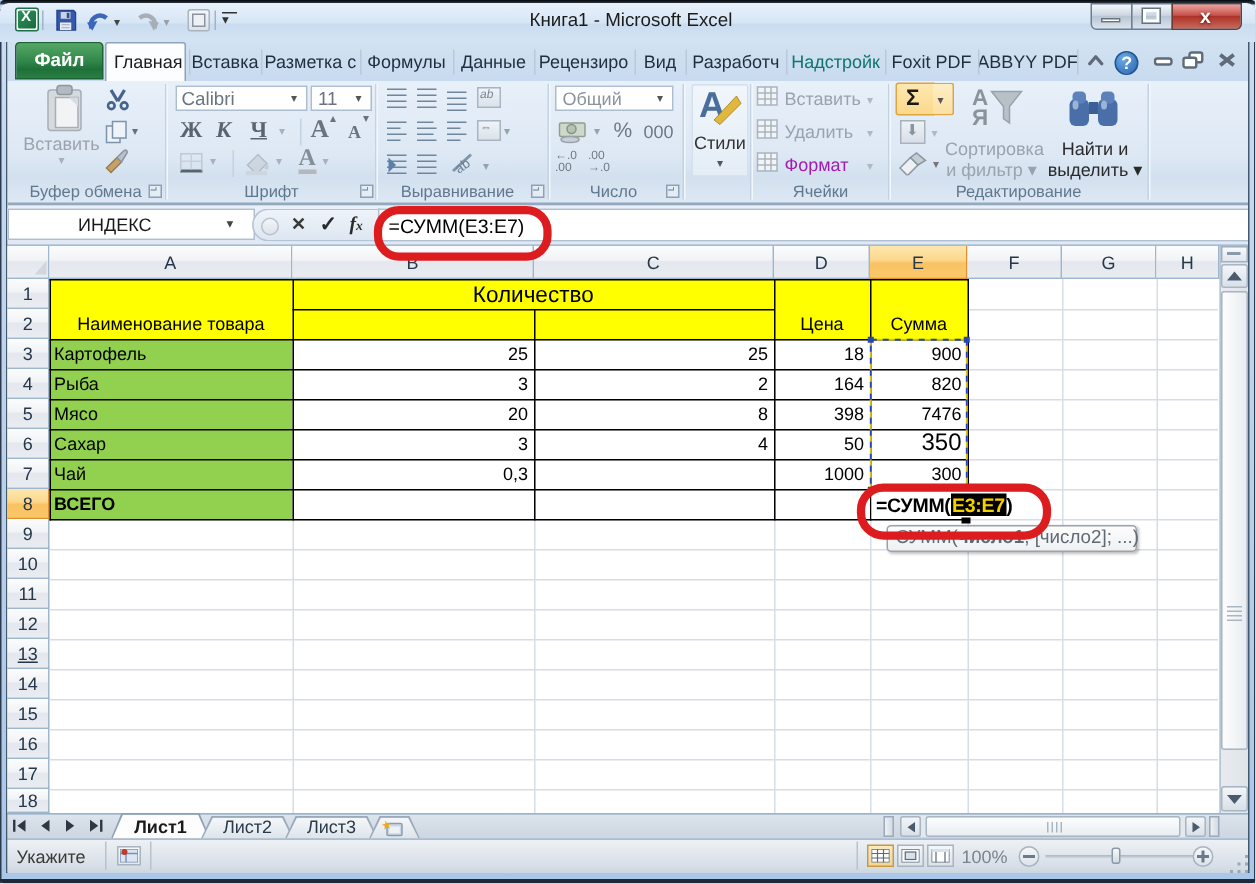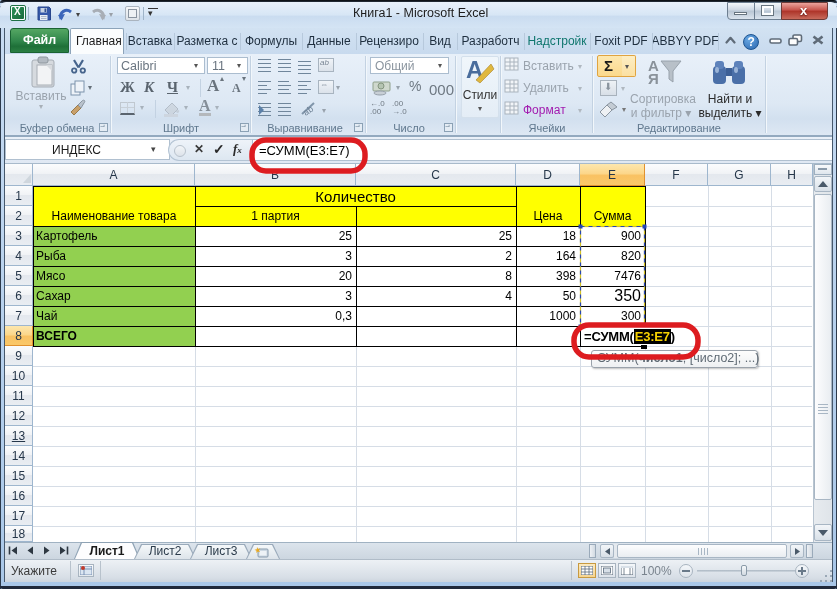--- a/index.html
+++ b/index.html
@@ -240,21 +240,21 @@
 <div style="left:370px;top:57px;width:79px;height:17px;background:#fff;border:1px solid #abbdcf;"></div>
 <div style="left:375px;top:59px;position:absolute;white-space:nowrap;font-size:12px;color:#8a949e;">Общий</div>
 <div style="left:438px;top:61px;position:absolute;white-space:nowrap;font-size:8px;color:#555;">▾</div>
 <svg style="position:absolute;left:372px;top:80px" width="22" height="16">
       <rect x="1" y="2" width="17" height="9" rx="1" fill="#cfd8cd" stroke="#8fa08c"></rect>
       <circle cx="9" cy="6" r="3" fill="#b5c4b2" stroke="#84957f"></circle>
       <ellipse cx="8" cy="13" rx="6" ry="2" fill="#c8cfd6" stroke="#97a1ab"></ellipse>
     </svg>
 <div style="left:396px;top:83px;position:absolute;white-space:nowrap;font-size:8px;color:#98a2ac;">▾</div>
 <div style="left:409px;top:78px;position:absolute;white-space:nowrap;font-size:14px;color:#6e7882;">%</div>
-<div style="left:429px;top:81px;position:absolute;white-space:nowrap;font-size:15px;color:#6e7882;">000</div>
+<div style="left:429px;top:81px;position:absolute;white-space:nowrap;font-size:12px;color:#6e7882;">000</div>
 <div style="left:370px;top:100px;position:absolute;white-space:nowrap;font-size:8px;color:#6e7882;line-height:8px;">←.0<br>.00</div>
 <div style="left:392px;top:100px;position:absolute;white-space:nowrap;font-size:8px;color:#6e7882;line-height:8px;">.00<br>→.0</div>
 <div style="left:461px;top:56px;width:38px;height:62px;background:linear-gradient(180deg,#f0f6fb,#e4edf6);border:1px solid #d4e0ec;border-radius:2px;"></div>
 <svg style="position:absolute;left:464px;top:55px" width="32" height="30">
       <text x="2" y="23" font-size="24" fill="#4a6d9c" font-family="Liberation Sans" font-weight="bold">А</text>
       <path d="M12 25 L27 9 L30 14 L16 28 Z" fill="#e0b83e" stroke="#a8822a" stroke-width="0.6"></path>
     </svg>
 <div style="left:480px;top:88px;position:absolute;white-space:nowrap;font-size:12px;color:#333;transform:translateX(-50%);">Стили</div>
 <div style="left:480px;top:104px;position:absolute;white-space:nowrap;font-size:8px;color:#555;transform:translateX(-50%);">▾</div>
 <svg style="position:absolute;left:504px;top:57px" width="16" height="15">
@@ -435,21 +435,20 @@
 <div style="left:195px;top:206px;width:321px;height:1px;background:#000;"></div>
 <div style="left:33px;top:226px;width:613px;height:1px;background:#000;"></div>
 <div style="left:33px;top:246px;width:613px;height:1px;background:#000;"></div>
 <div style="left:33px;top:266px;width:613px;height:1px;background:#000;"></div>
 <div style="left:33px;top:286px;width:613px;height:1px;background:#000;"></div>
 <div style="left:33px;top:306px;width:613px;height:1px;background:#000;"></div>
 <div style="left:33px;top:326px;width:613px;height:1px;background:#000;"></div>
 <div style="left:33px;top:346px;width:613px;height:1px;background:#000;"></div>
 <div class="ctr" style="left:195px;top:186px;width:321px;height:20px;font-size:15px;color:#000;">Количество</div>
 <div class="ctr" style="left:33px;top:206px;width:162px;height:20px;font-size:12px;color:#000;">Наименование товара</div>
-<div class="ctr" style="left:195px;top:206px;width:161px;height:20px;font-size:12px;color:#000;">1 партия</div>
 <div class="ctr" style="left:516px;top:206px;width:64px;height:20px;font-size:12px;color:#000;">Цена</div>
 <div class="ctr" style="left:580px;top:206px;width:65px;height:20px;font-size:12px;color:#000;">Сумма</div>
 <div style="position:absolute;left:36px;top:226px;height:20px;line-height:20px;font-size:12px;color:#000;">Картофель</div>
 <div style="position:absolute;left:272px;top:226px;width:80px;height:20px;text-align:right;line-height:20px;font-size:12px;color:#000;">25</div>
 <div style="position:absolute;left:432px;top:226px;width:80px;height:20px;text-align:right;line-height:20px;font-size:12px;color:#000;">25</div>
 <div style="position:absolute;left:496px;top:226px;width:80px;height:20px;text-align:right;line-height:20px;font-size:12px;color:#000;">18</div>
 <div style="position:absolute;left:561px;top:226px;width:80px;height:20px;text-align:right;line-height:20px;font-size:12px;color:#000;">900</div>
 <div style="position:absolute;left:36px;top:246px;height:20px;line-height:20px;font-size:12px;color:#000;">Рыба</div>
 <div style="position:absolute;left:272px;top:246px;width:80px;height:20px;text-align:right;line-height:20px;font-size:12px;color:#000;">3</div>
 <div style="position:absolute;left:432px;top:246px;width:80px;height:20px;text-align:right;line-height:20px;font-size:12px;color:#000;">2</div>

